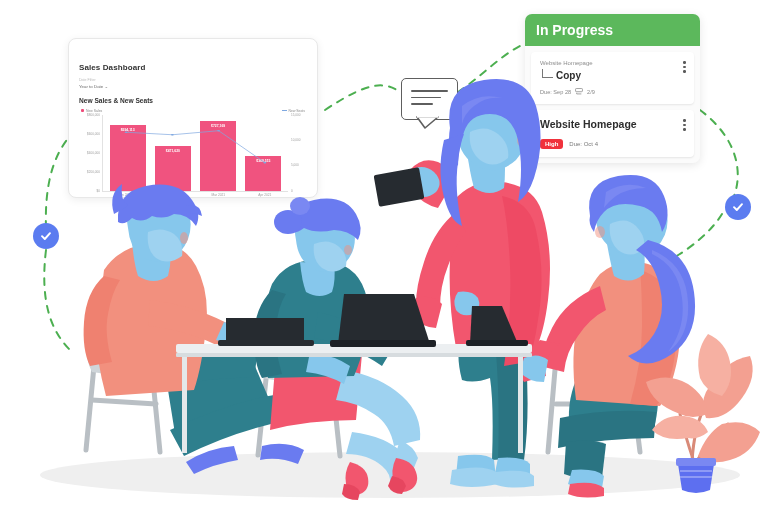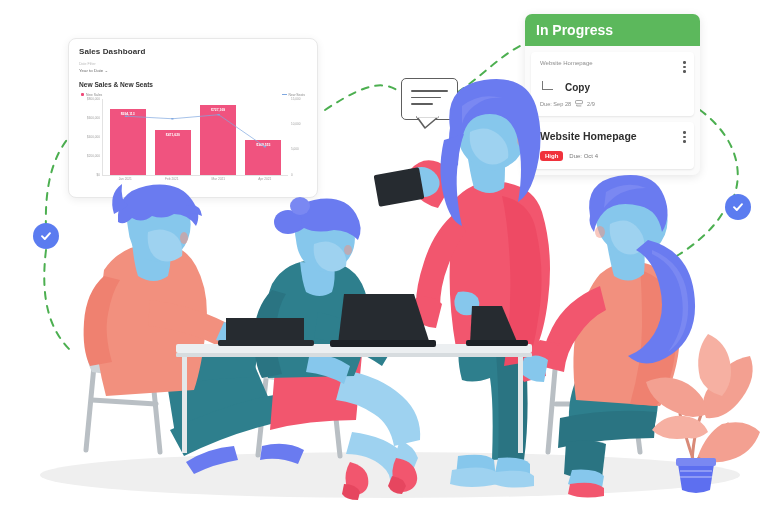--- a/index.html
+++ b/index.html
@@ -38,21 +38,21 @@
   .bubble-lines i{display:block;height:1.7px;background:#5e5e5e;border-radius:1px;margin-bottom:5px;}
   .bubble-lines i:nth-child(1){width:37px;}
   .bubble-lines i:nth-child(2){width:30px;}
   .bubble-lines i:nth-child(3){width:22px;}
 
   
   .dashboard-card{
     position:absolute;left:68px;top:38px;width:250px;height:160px;
     background:#ffffff;border:1px solid #e8e8e8;border-radius:8px;
     box-shadow:0 2px 8px rgba(0,0,0,0.07);
-    padding:8px 10px;box-sizing:border-box;
+    padding:24px 10px;box-sizing:border-box;
   }
   .dash-title{font-size:8px;font-weight:bold;color:#333;letter-spacing:.1px;}
   .dash-filter-label{font-size:3.6px;color:#b9b9b9;margin-top:6px;}
   .dash-filter-value{font-size:4.4px;color:#6b6b6b;margin-top:1.5px;}
   .dash-subtitle{font-size:6.6px;font-weight:bold;color:#333;margin-top:8px;}
 
   .legend-row{display:flex;justify-content:space-between;margin-top:5px;padding:0 2px;}
   .legend-item{display:flex;align-items:center;gap:2px;font-size:3.4px;color:#8a8a8a;}
   .legend-swatch-bar{width:3px;height:3px;background:#ef4a79;border-radius:1px;}
   .legend-swatch-line{width:5px;height:1px;background:#7fa8e0;}
@@ -81,21 +81,21 @@
     background:#fbfbfb;border-radius:7px;
     box-shadow:0 2px 10px rgba(0,0,0,0.10);overflow:hidden;
   }
   .kanban-header{background:#5cb85c;color:#fff;font-size:14px;font-weight:bold;
                  padding:8px 11px;}
   .kanban-body{padding:6px;}
   .kanban-card{background:#ffffff;border-radius:4px;padding:8px 9px;margin-bottom:6px;
                box-shadow:0 1px 2px rgba(0,0,0,0.09);position:relative;}
   .kanban-card:last-child{margin-bottom:0;}
   .card-parent{font-size:6px;color:#8d8d8d;}
-  .card-title-row{display:flex;align-items:center;gap:12px;margin-top:16px;}
+  .card-title-row{display:flex;align-items:center;gap:3px;margin-top:4px;}
   .tree-glyph{width:10px;height:8px;border-left:1px solid #777;border-bottom:1px solid #777;
               margin-left:2px;margin-top:-4px;}
   .card-title{font-size:10px;font-weight:bold;color:#2e2e2e;}
   .card-title-big{font-size:10.5px;font-weight:bold;color:#2e2e2e;}
   .card-meta{display:flex;align-items:center;gap:4px;margin-top:7px;font-size:5.6px;color:#888;}
   .subtask-icon{display:inline-block;}
   .dots{position:absolute;right:8px;top:9px;display:flex;flex-direction:column;gap:2px;}
   .dots i{width:2.6px;height:2.6px;border-radius:50%;background:#5b5b5b;display:block;}
   .badge-high{background:#f0323c;color:#fff;font-size:6px;font-weight:bold;
               padding:2px 5px;border-radius:3px;}

